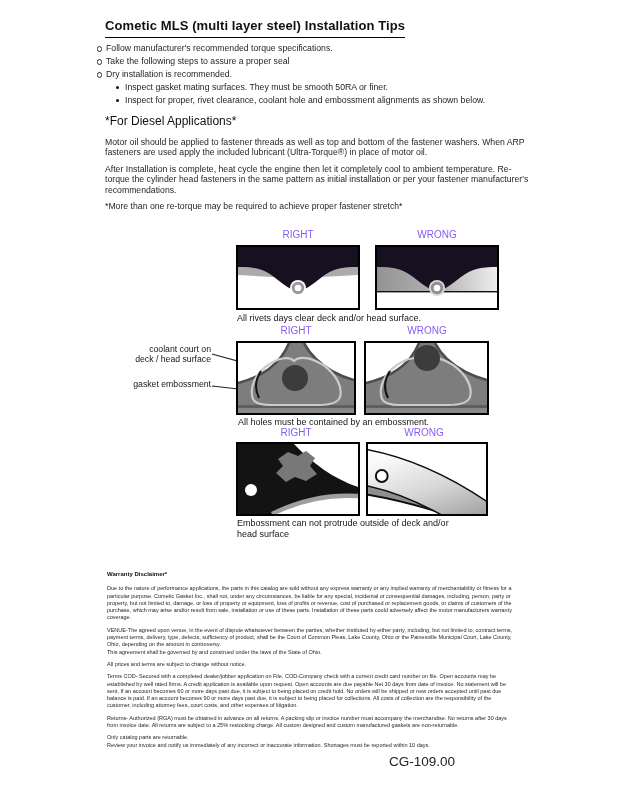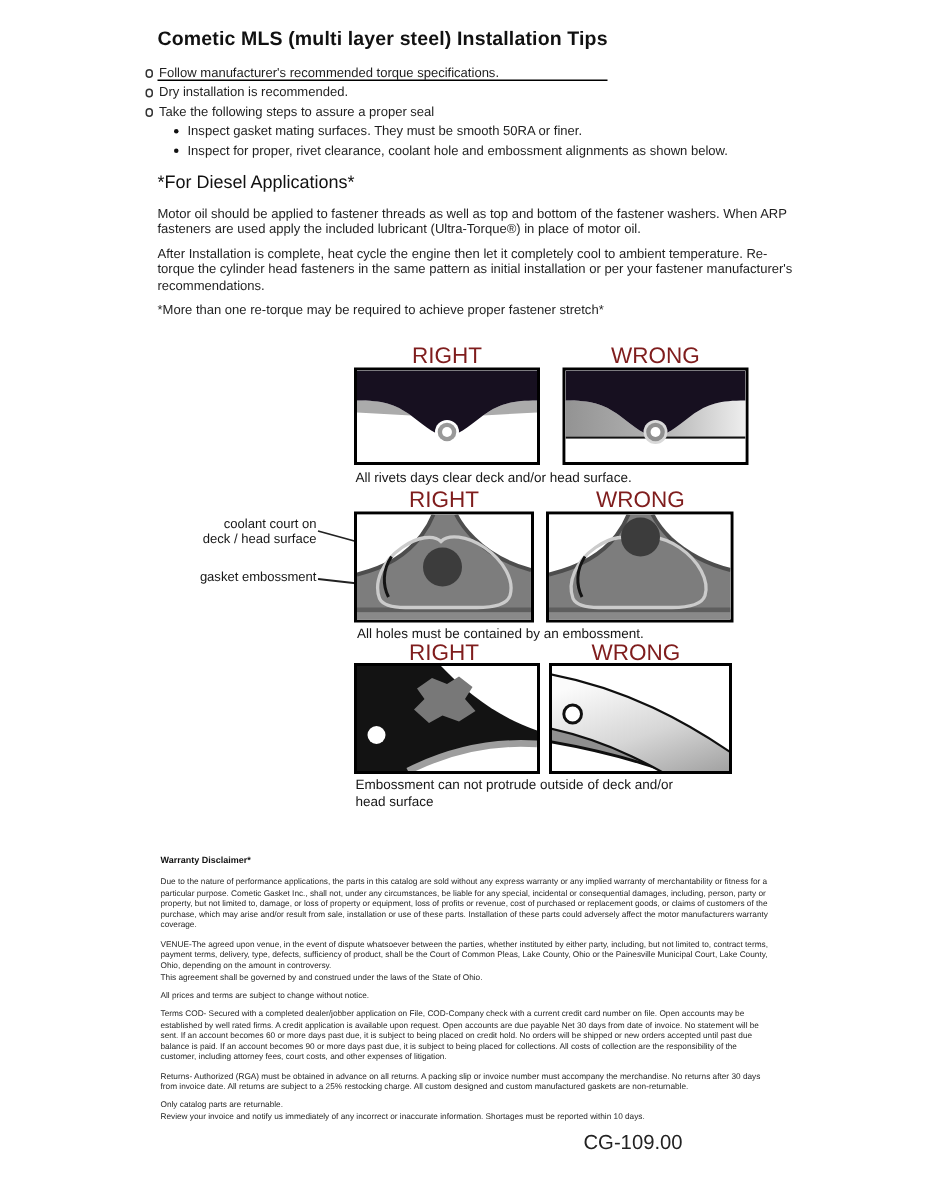--- a/index.html
+++ b/index.html
@@ -4,41 +4,41 @@
 <style>
   html,body{margin:0;padding:0;background:#ffffff;}
   .page{
     position:relative;width:618px;height:800px;background:#ffffff;overflow:hidden;
     font-family:"Liberation Sans","DejaVu Sans",sans-serif;color:#1f1f1f;
   }
   
   .title{
     position:absolute;left:105px;top:18px;margin:0;
     font-size:13px;font-weight:bold;color:#111;
-    border-bottom:1.6px solid #000;padding-bottom:20px;letter-spacing:.1px;
+    border-bottom:1.6px solid #000;padding-bottom:4px;letter-spacing:.1px;
   }
   
   .bullets{position:absolute;left:97px;top:42px;margin:0;padding:0;list-style:none;width:440px;}
   .bullets li{position:relative;padding-left:9px;font-size:8.7px;line-height:13px;}
   .bullets li.b::before{
     content:"";position:absolute;left:0;top:4.2px;width:3.4px;height:3.4px;
     border:1px solid #333;border-radius:50%;
   }
   .bullets li.s{margin-left:19px;}
   .bullets li.s::before{
     content:"";position:absolute;left:0;top:4.8px;width:3.4px;height:3.4px;
     background:#111;border-radius:50%;
   }
   
   .diesel{position:absolute;left:105px;top:114px;width:424px;}
   .diesel h2{margin:0 0 9px 0;font-size:12px;font-weight:normal;color:#111;}
   .diesel p{margin:0 0 6px 0;font-size:8.7px;line-height:10.4px;}
   .diesel p.note{margin-top:5px;}
   
-  .rw{position:absolute;width:82px;text-align:center;font-size:15px;font-weight:500;color:#7f1d1d;}
+  .rw{position:absolute;width:82px;text-align:center;font-size:10px;font-weight:500;color:#8b5cf6;}
   .h1r{left:257px;top:229px;} .h1w{left:396px;top:229px;}
   .h2r{left:255px;top:325px;} .h2w{left:386px;top:325px;}
   .h3r{left:255px;top:427px;} .h3w{left:383px;top:427px;}
   
   .panel{position:absolute;border:2px solid #000;background:#fff;box-sizing:border-box;}
   .panel svg{display:block;width:100%;height:100%;}
   .p1r{left:236px;top:245px;width:124px;height:65px;}
   .p1w{left:375px;top:245px;width:124px;height:65px;}
   .p2r{left:236px;top:341px;width:120px;height:74px;}
   .p2w{left:364px;top:341px;width:125px;height:74px;}
@@ -63,22 +63,22 @@
 </style>
 </head>
 <body>
 
 <div class="page">
 
   <h1 class="title">Cometic MLS (multi layer steel) Installation Tips</h1>
 
   <ul class="bullets">
     <li class="b">Follow manufacturer's recommended torque specifications.</li>
+    <li class="b">Take the following steps to assure a proper seal</li>
     <li class="b">Dry installation is recommended.</li>
-    <li class="b">Take the following steps to assure a proper seal</li>
     <li class="s">Inspect gasket mating surfaces.  They must be smooth 50RA or finer.</li>
     <li class="s">Inspect for proper, rivet clearance, coolant hole and embossment alignments as shown below.</li>
   </ul>
 
   <div class="diesel">
     <h2>*For Diesel Applications*</h2>
     <p>Motor oil should be applied to fastener threads as well as top and bottom of the fastener washers. When ARP fasteners are used apply the included lubricant (Ultra-Torque®) in place of motor oil.</p>
     <p>After Installation is complete, heat cycle the engine then let it completely cool to ambient temperature. Re-torque the cylinder head fasteners in the same pattern as initial installation or per your fastener manufacturer's recommendations.</p>
     <p class="note">*More than one re-torque may be required to achieve proper fastener stretch*</p>
   </div>

